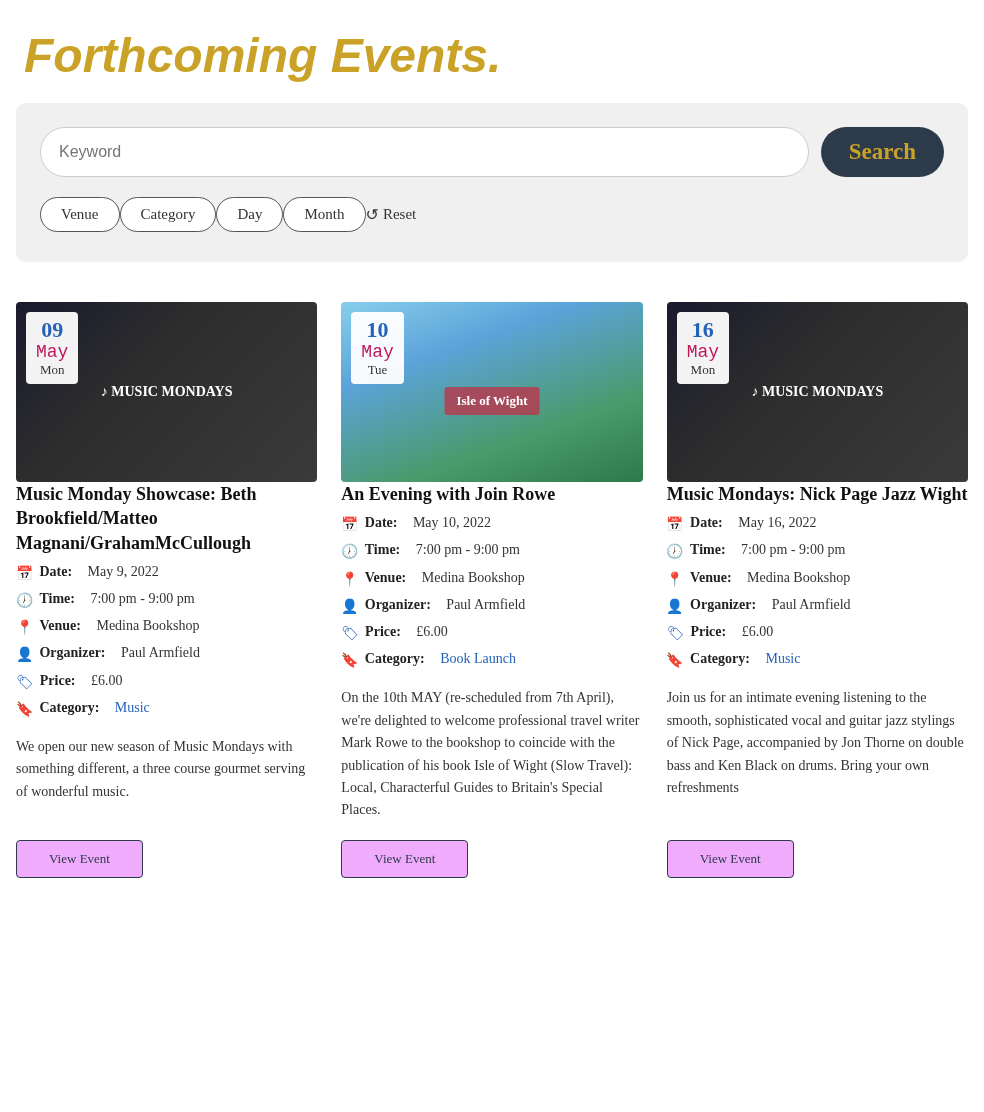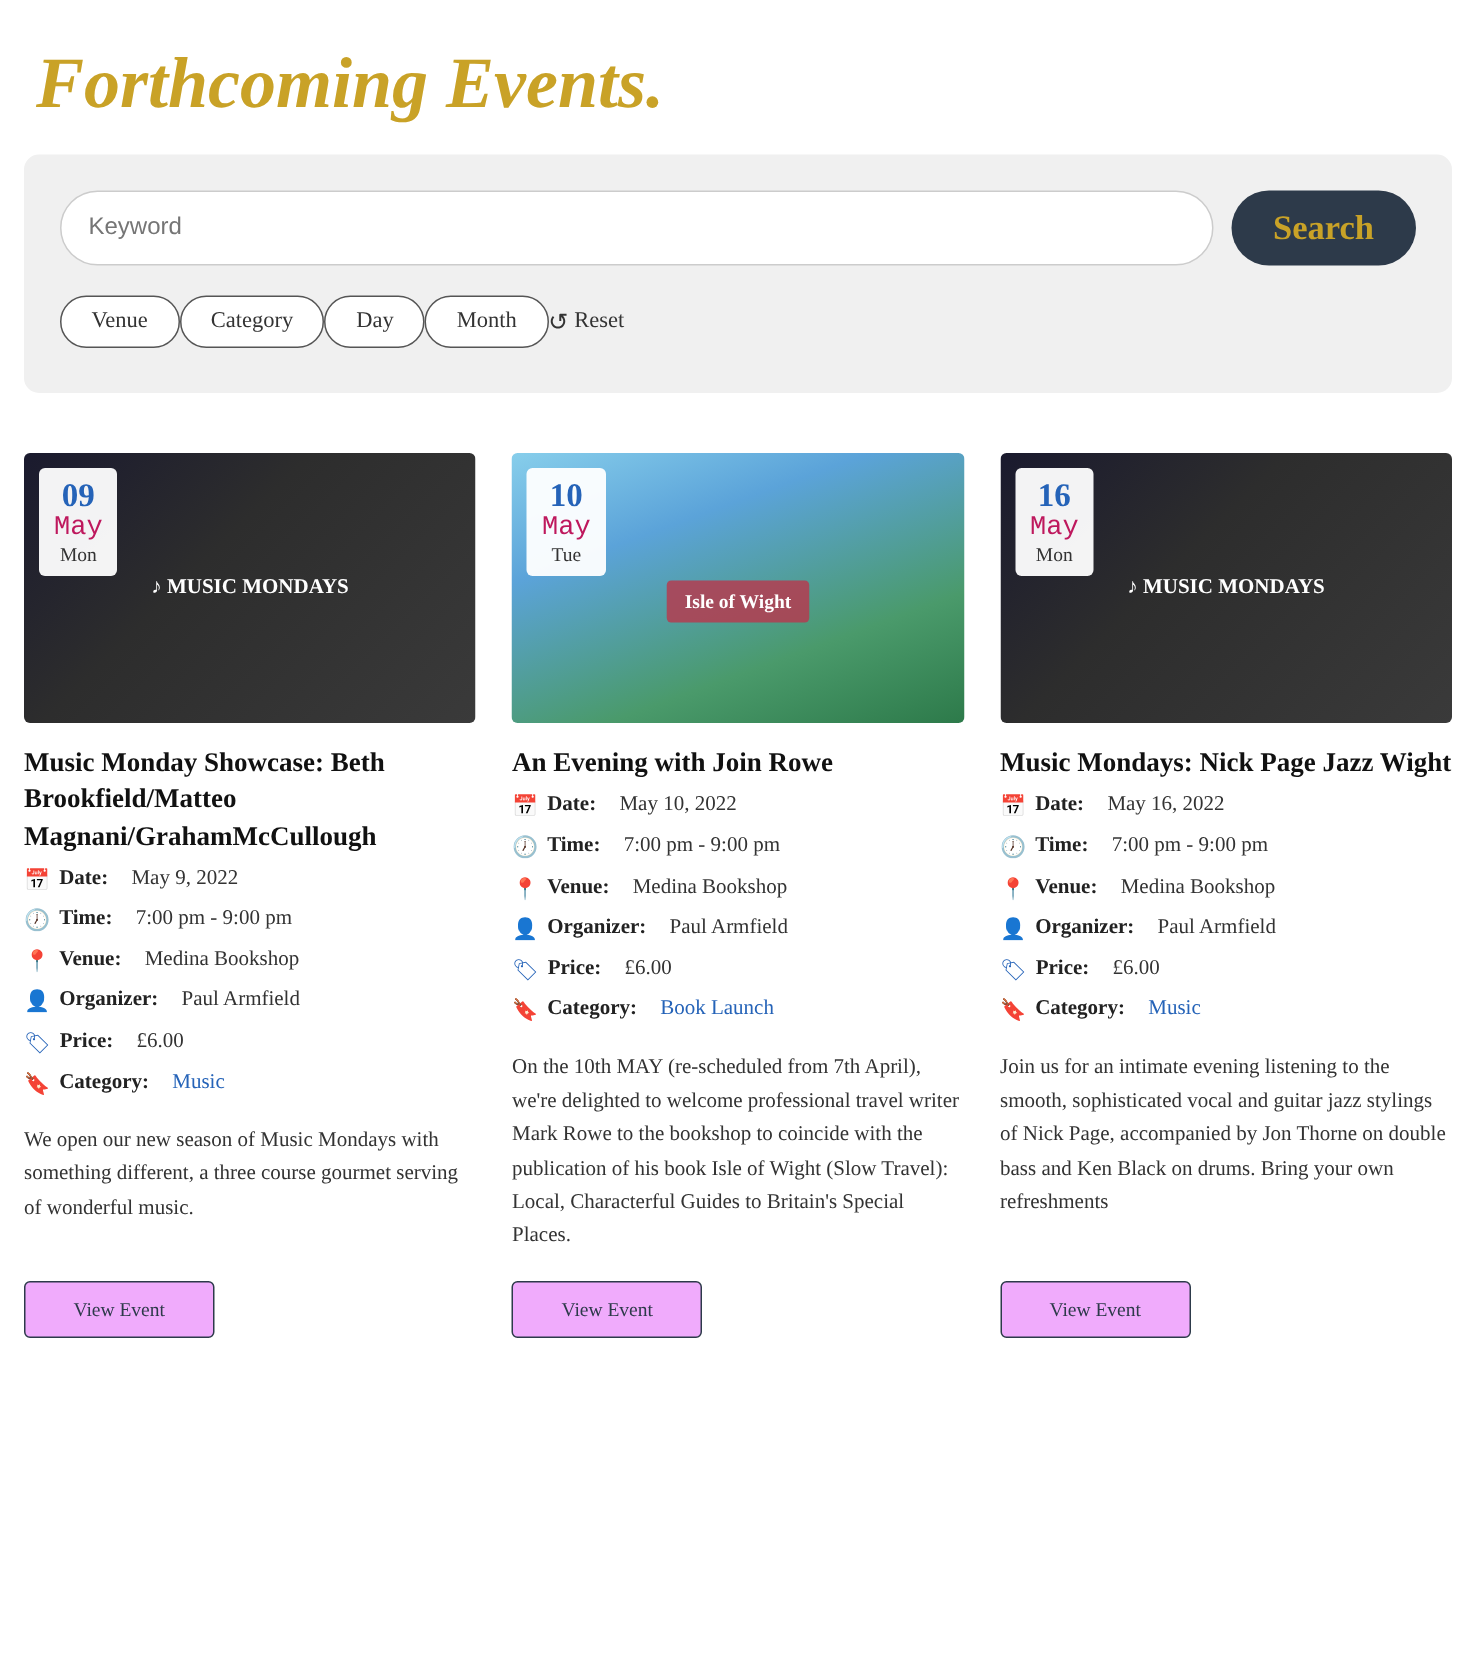--- a/index.html
+++ b/index.html
@@ -5,21 +5,21 @@
     * { box-sizing: border-box; margin: 0; padding: 0; }
     body {
       font-family: Georgia, 'Times New Roman', serif;
       background: #fff;
       color: #222;
       max-width: 984px;
       margin: 0 auto;
     }
 
     .page-title {
-      font-family: Liberation Serif, serif;
+      font-family: Liberation Sans, sans-serif;
       font-size: 48px;
       color: #c9a227;
       font-style: italic;
       padding: 28px 24px 20px 24px;
     }
 
     .search-section {
       background: #f0f0f0;
       border-radius: 10px;
       margin: 0 16px 24px 16px;
@@ -99,21 +99,20 @@
       display: flex;
       flex-direction: column;
     }
 
     .event-image-wrapper {
       position: relative;
       width: 100%;
       height: 180px;
       overflow: hidden;
       border-radius: 4px;
-      margin-bottom: 14px;
     }
 
     .event-image {
       width: 100%;
       height: 100%;
       object-fit: cover;
       background: #888;
     }
 
     

